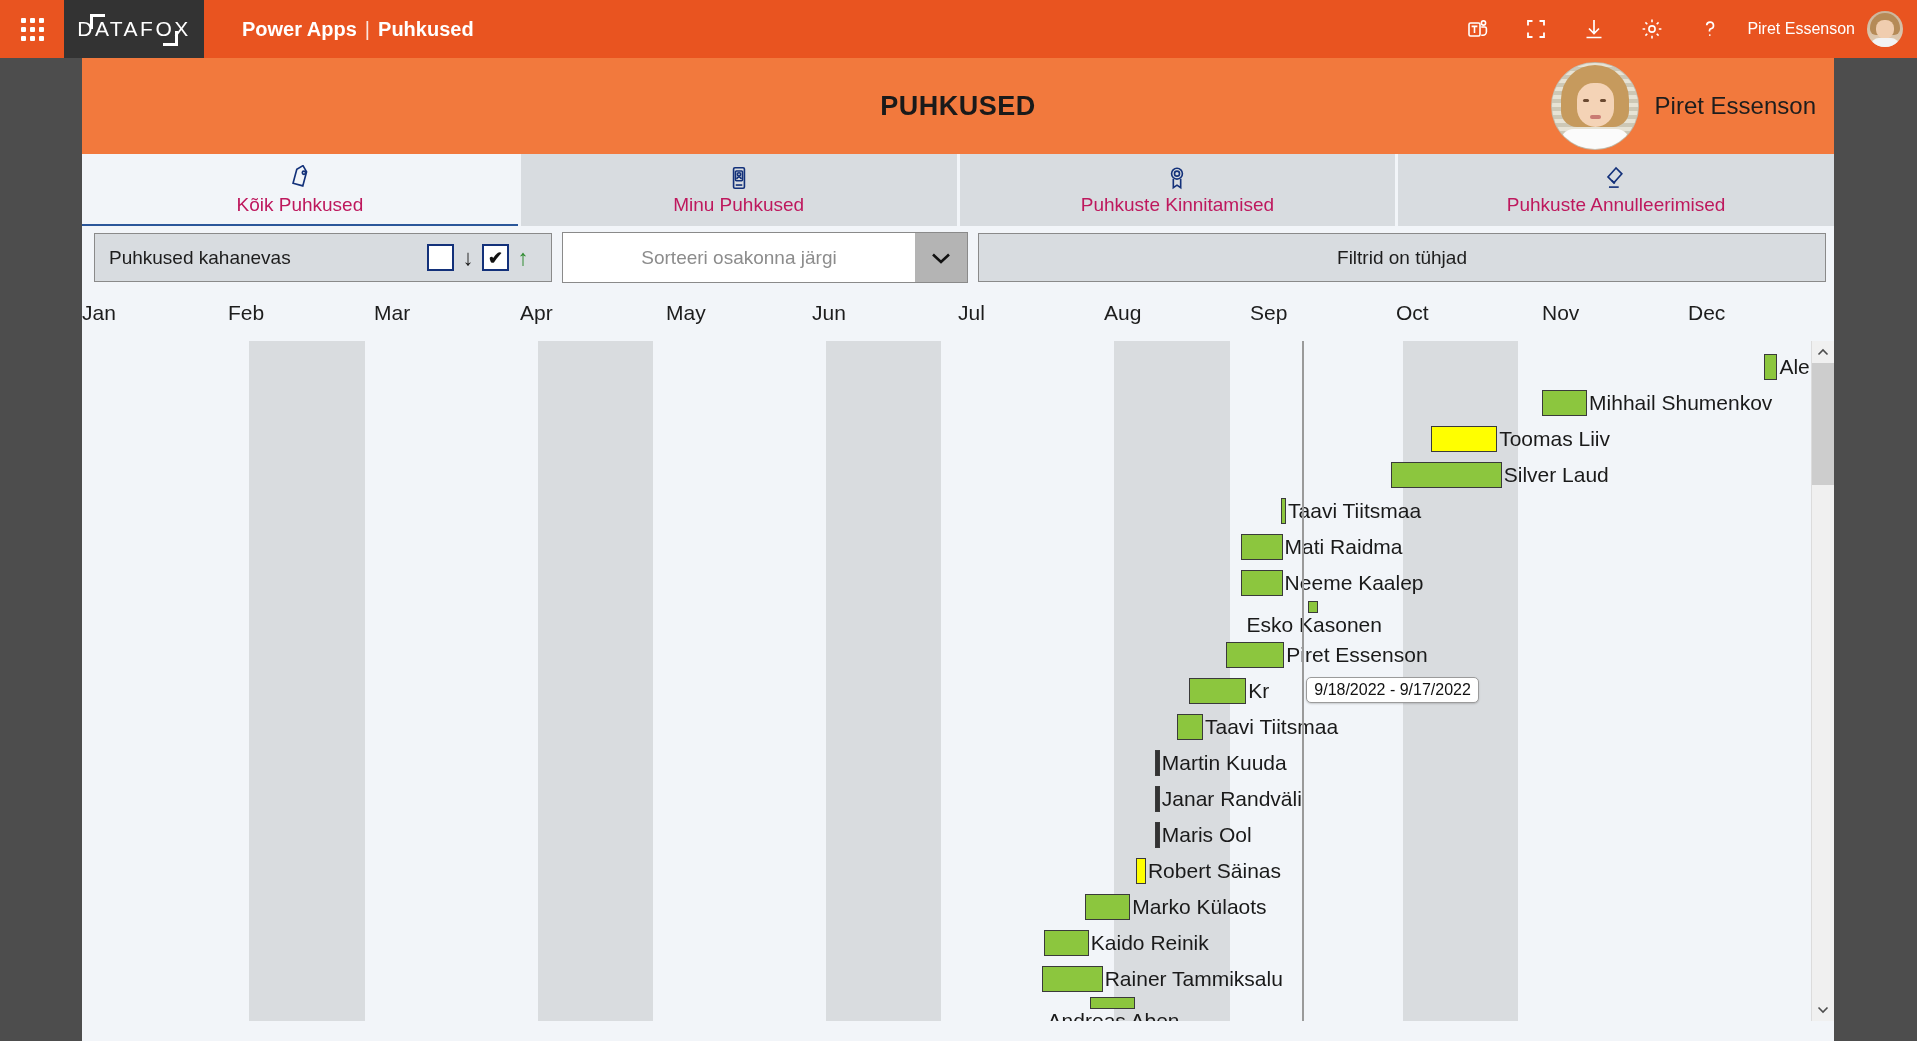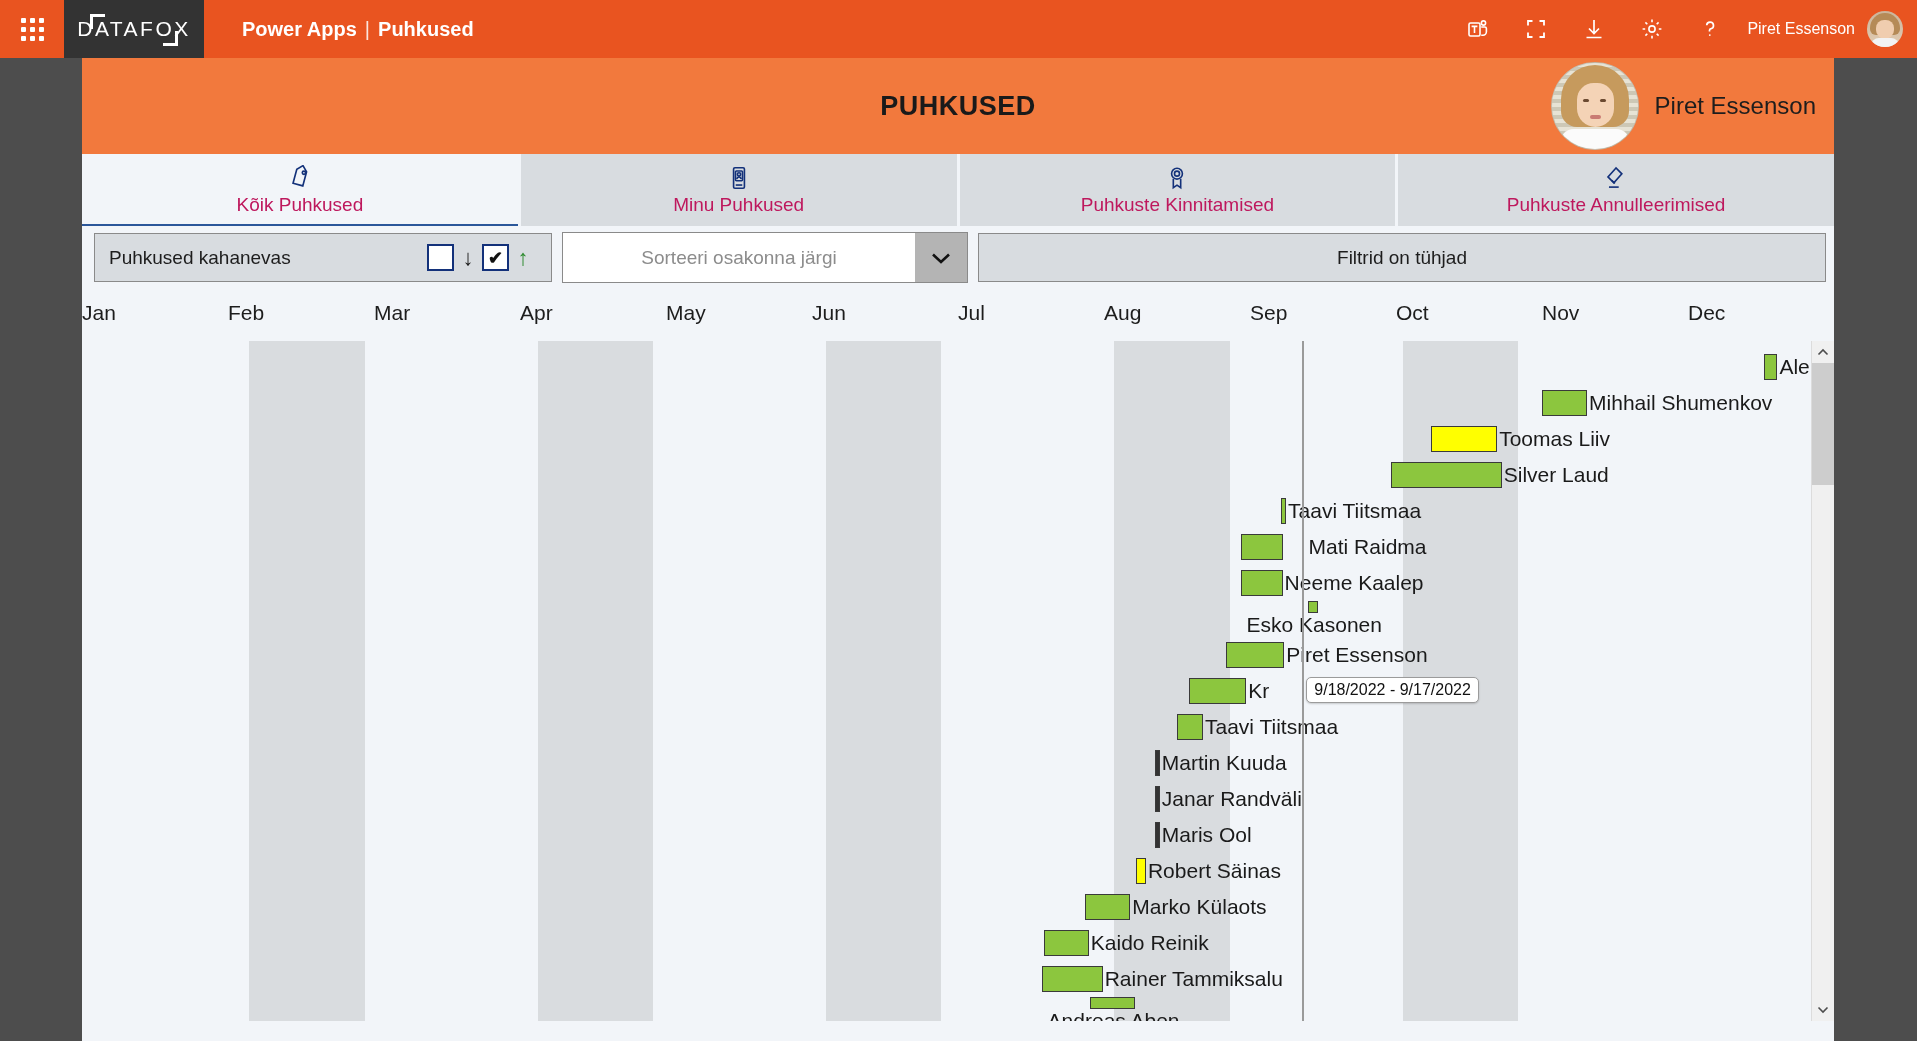--- a/index.html
+++ b/index.html
@@ -353,21 +353,21 @@
             <span class="rowlabel">Toomas Liiv</span>
           </div>
           <div class="row" style="top: 116px; left: 1297px; padding-left: 12px;">
             <div class="bar" style="width: 110.72px; background: rgb(140, 198, 62);"></div>
             <span class="rowlabel">Silver Laud</span>
           </div>
           <div class="row" style="top: 152px; left: 1198.89px;">
             <div class="bar" style="width: 5.19px; background: rgb(140, 198, 62);"></div>
             <span class="rowlabel">Taavi Tiitsmaa</span>
           </div>
-          <div class="row" style="top: 188px; left: 1159.1px; gap: 24px;">
+          <div class="row" style="top: 188px; left: 1159.1px;">
             <div class="bar" style="width: 41.52px; background: rgb(140, 198, 62);"></div>
             <span class="rowlabel">Mati Raidma</span>
           </div>
           <div class="row" style="top: 224px; left: 1159.1px;">
             <div class="bar" style="width: 41.52px; background: rgb(140, 198, 62);"></div>
             <span class="rowlabel">Neeme Kaalep</span>
           </div>
           <div class="row" style="top: 260px; left: 1162.56px; flex-direction: column;">
             <div class="bar" style="width: 10.38px; background: rgb(140, 198, 62);"></div>
             <span class="rowlabel">Esko Kasonen</span>

